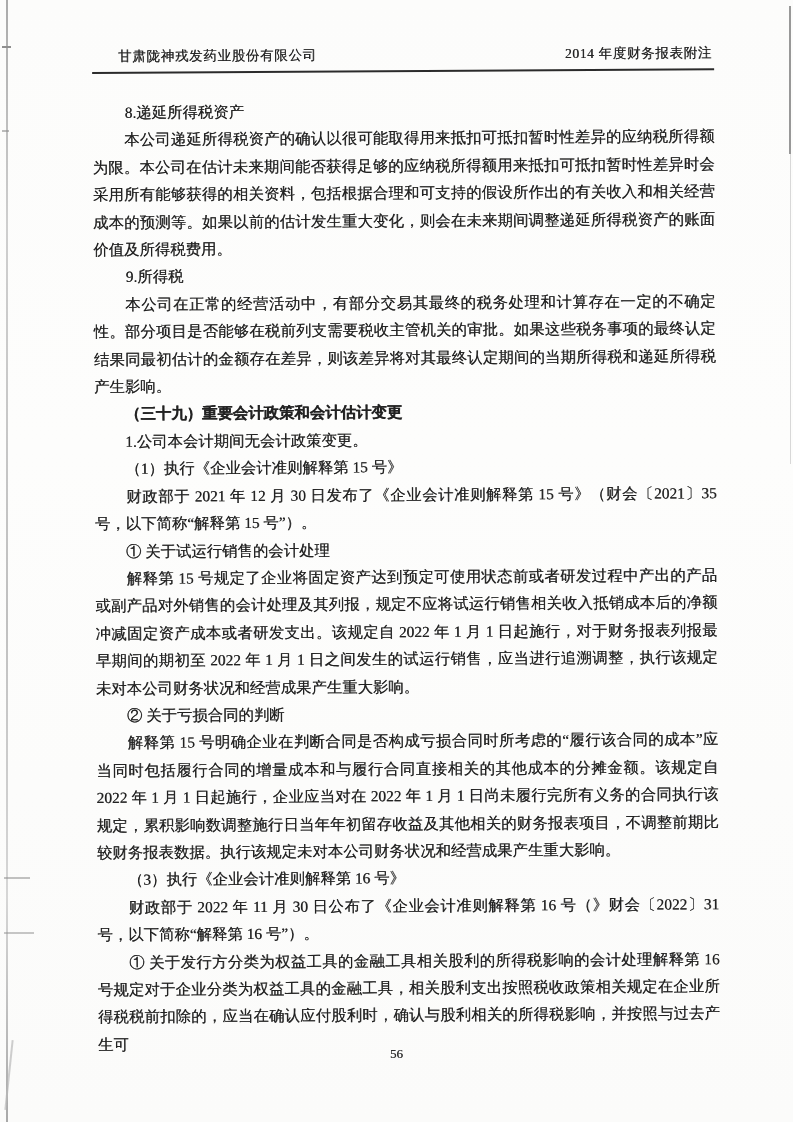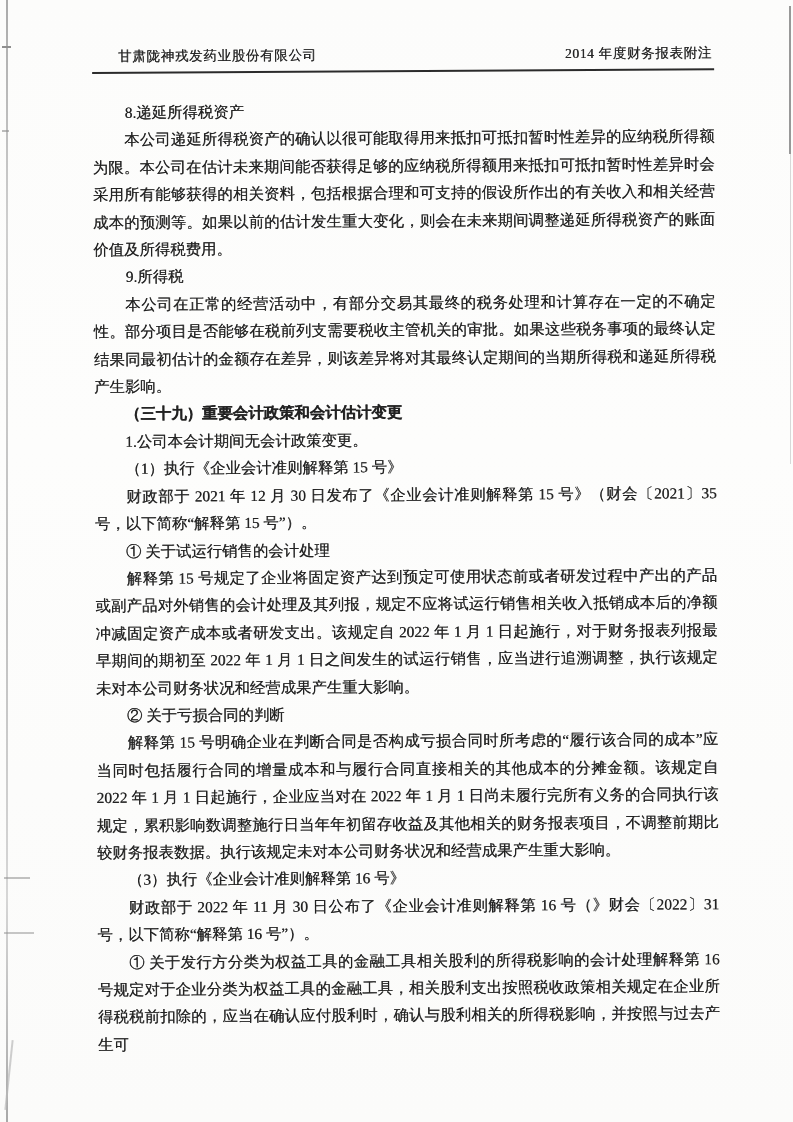--- a/index.html
+++ b/index.html
@@ -148,14 +148,15 @@
         <div class="blk para">解释第 15 号规定了企业将固定资产达到预定可使用状态前或者研发过程中产出的产品或副产品对外销售的会计处理及其列报，规定不应将试运行销售相关收入抵销成本后的净额冲减固定资产成本或者研发支出。该规定自 2022 年 1 月 1 日起施行，对于财务报表列报最早期间的期初至 2022 年 1 月 1 日之间发生的试运行销售，应当进行追溯调整，执行该规定未对本公司财务状况和经营成果产生重大影响。</div>
         <div class="blk item">② 关于亏损合同的判断</div>
         <div class="blk para">解释第 15 号明确企业在判断合同是否构成亏损合同时所考虑的“履行该合同的成本”应当同时包括履行合同的增量成本和与履行合同直接相关的其他成本的分摊金额。该规定自 2022 年 1 月 1 日起施行，企业应当对在 2022 年 1 月 1 日尚未履行完所有义务的合同执行该规定，累积影响数调整施行日当年年初留存收益及其他相关的财务报表项目，不调整前期比较财务报表数据。执行该规定未对本公司财务状况和经营成果产生重大影响。</div>
         <div class="blk item">（3）执行《企业会计准则解释第 16 号》</div>
         <div class="blk para">财政部于 2022 年 11 月 30 日公布了《企业会计准则解释第 16 号（》财会〔2022〕31 号，以下简称“解释第 16 号”）。</div>
         <div class="blk para">① 关于发行方分类为权益工具的金融工具相关股利的所得税影响的会计处理解释第 16 号规定对于企业分类为权益工具的金融工具，相关股利支出按照税收政策相关规定在企业所得税税前扣除的，应当在确认应付股利时，确认与股利相关的所得税影响，并按照与过去产生可</div>
       </div>
 
   </div>
 
+  <div class="page-footer">56</div>
 
 </div>
 
 </body></html>

